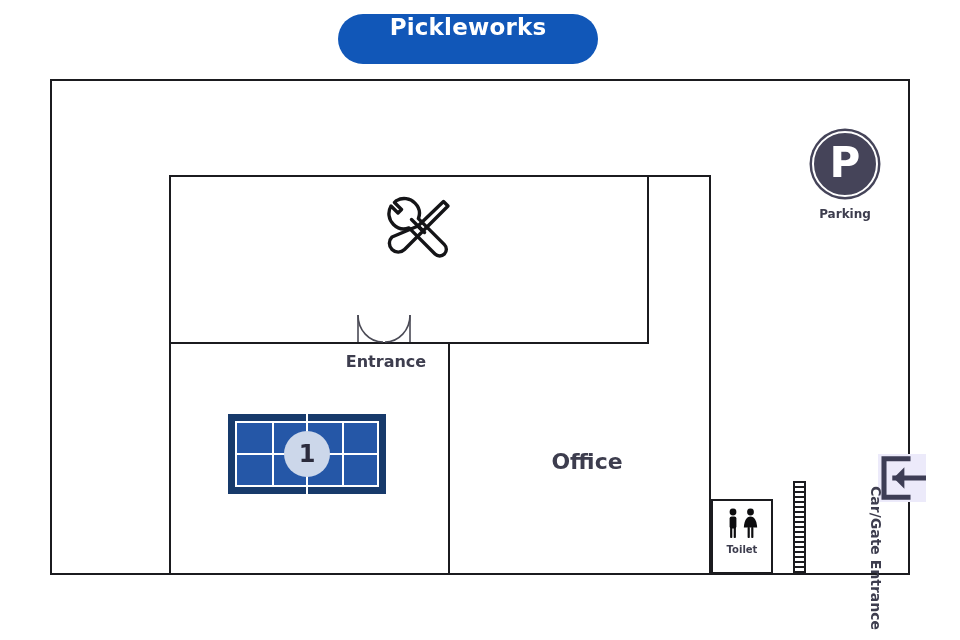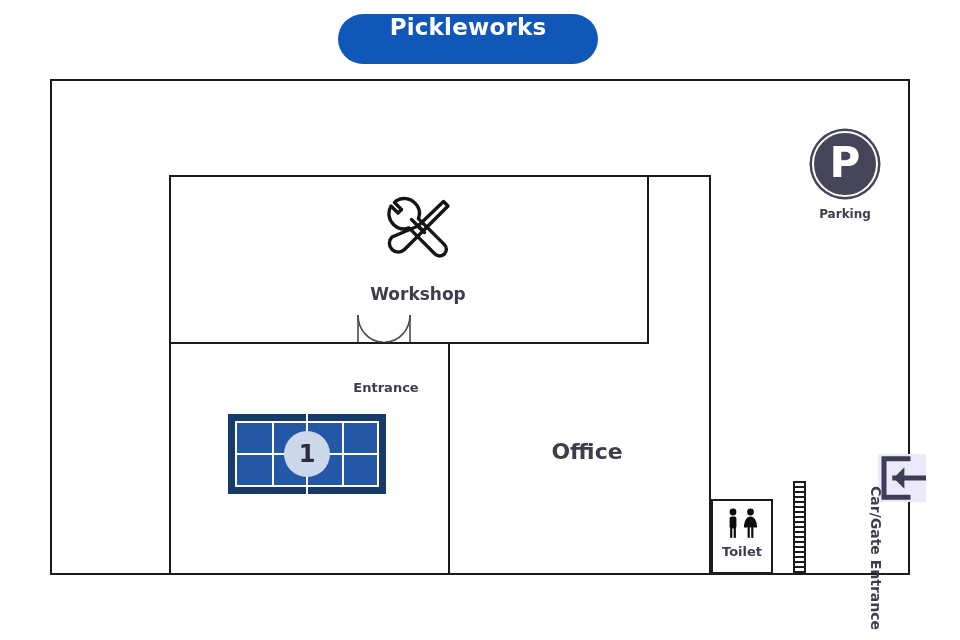--- a/index.html
+++ b/index.html
@@ -56,22 +56,22 @@
   
   .room-label {
     position: absolute;
     font-weight: bold;
     color: #3d3d4e;
     white-space: nowrap;
     text-align: center;
   }
   .label-workshop { font-size: 17px; }
   .label-office   { font-size: 22px; }
-  .label-entrance { font-size: 13px; margin-top: 28px; }
-  .label-toilet   { font-size: 13px; }
+  .label-entrance { font-size: 16px; }
+  .label-toilet   { font-size: 10px; }
   .label-parking  { font-size: 12px; }
 
   
   #workshop-icon {
     position: absolute;
     left: 385px;
     top: 196px;
     width: 68px;
     height: 72px;
   }
@@ -254,31 +254,30 @@
 
     <path d="M9.5 6.5 L16.5 13.5 L13 17 L6 10 C2.5 16 3.5 23.5 8.5 28.5
              C12.8 32.8 18.8 33.9 24 31.9 L50 58 C52.6 60.6 56.8 60.6 59.4 58
              C62 55.4 62 51.2 59.4 48.6 L33.4 22.6 C35.4 17.4 34.3 11.4 30 7.1
              C25 2.1 17.5 1.1 11.5 4.6 Z"></path>
 
     <path d="M58.5 5.5 L63 10 L38 35 L33 30 Z"></path>
     <path d="M33 30 L38 35 L19.5 53.5 C16 57 10.5 57 7 53.5 C3.5 50 3.5 44.5 7 41 Z"></path>
     <path d="M26.5 23.5 L39.5 36.5"></path>
   </svg>
-  <div class="room-label label-workshop" style="left:318px; top:284px; width:200px;">Workshop</div>
 
   <svg id="entrance-door" viewBox="0 0 54 28" fill="none" stroke="#4a4a55" stroke-width="1.6">
     <line x1="1" y1="0" x2="1" y2="27"></line>
     <line x1="53" y1="0" x2="53" y2="27"></line>
     <path d="M1 0 C1 15 12 27 26 27"></path>
     <path d="M53 0 C53 15 42 27 28 27"></path>
   </svg>
   <div class="room-label label-entrance" style="left:306px; top:352px; width:160px;">Entrance</div>
 
-  <div class="room-label label-office" style="left:487px; top:439px; width:200px;">Office</div>
+  <div class="room-label label-office" style="left:487px; top:449px; width:200px;">Office</div>
 
   <div id="court-1">
     <div class="court-inner">
       <div class="court-line court-line-h" style="top:50%; margin-top:-1px;"></div>
       <div class="court-line court-line-v" style="left:25%;"></div>
       <div class="court-line court-line-v" style="left:75%;"></div>
       <div class="net-line"></div>
       <div class="court-badge">
         <span class="court-badge-num">1</span>
       </div>

